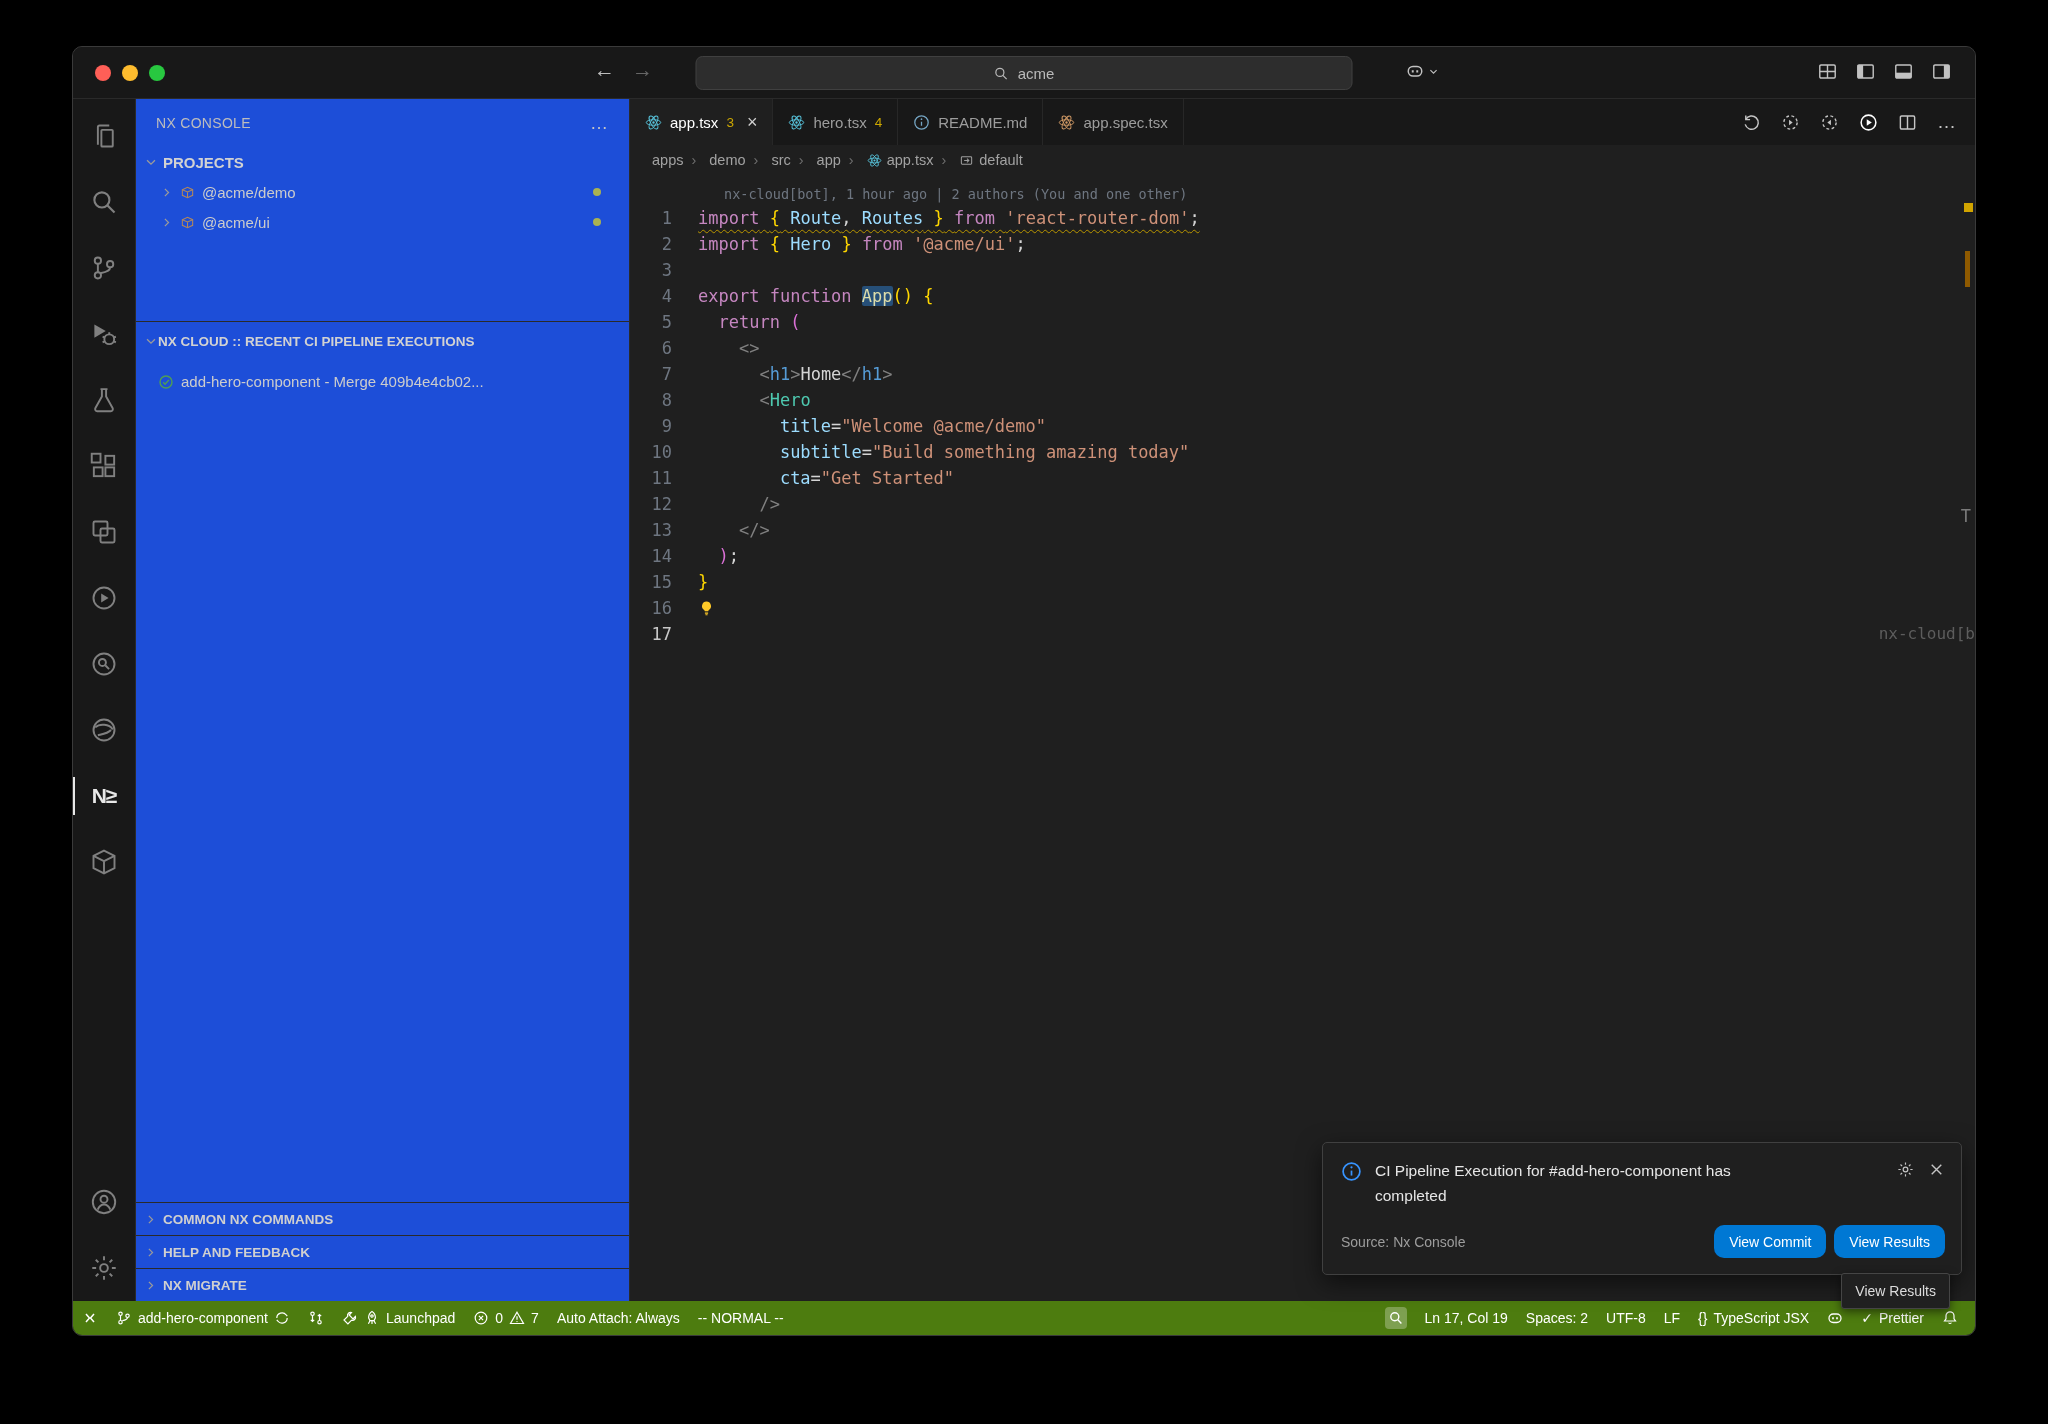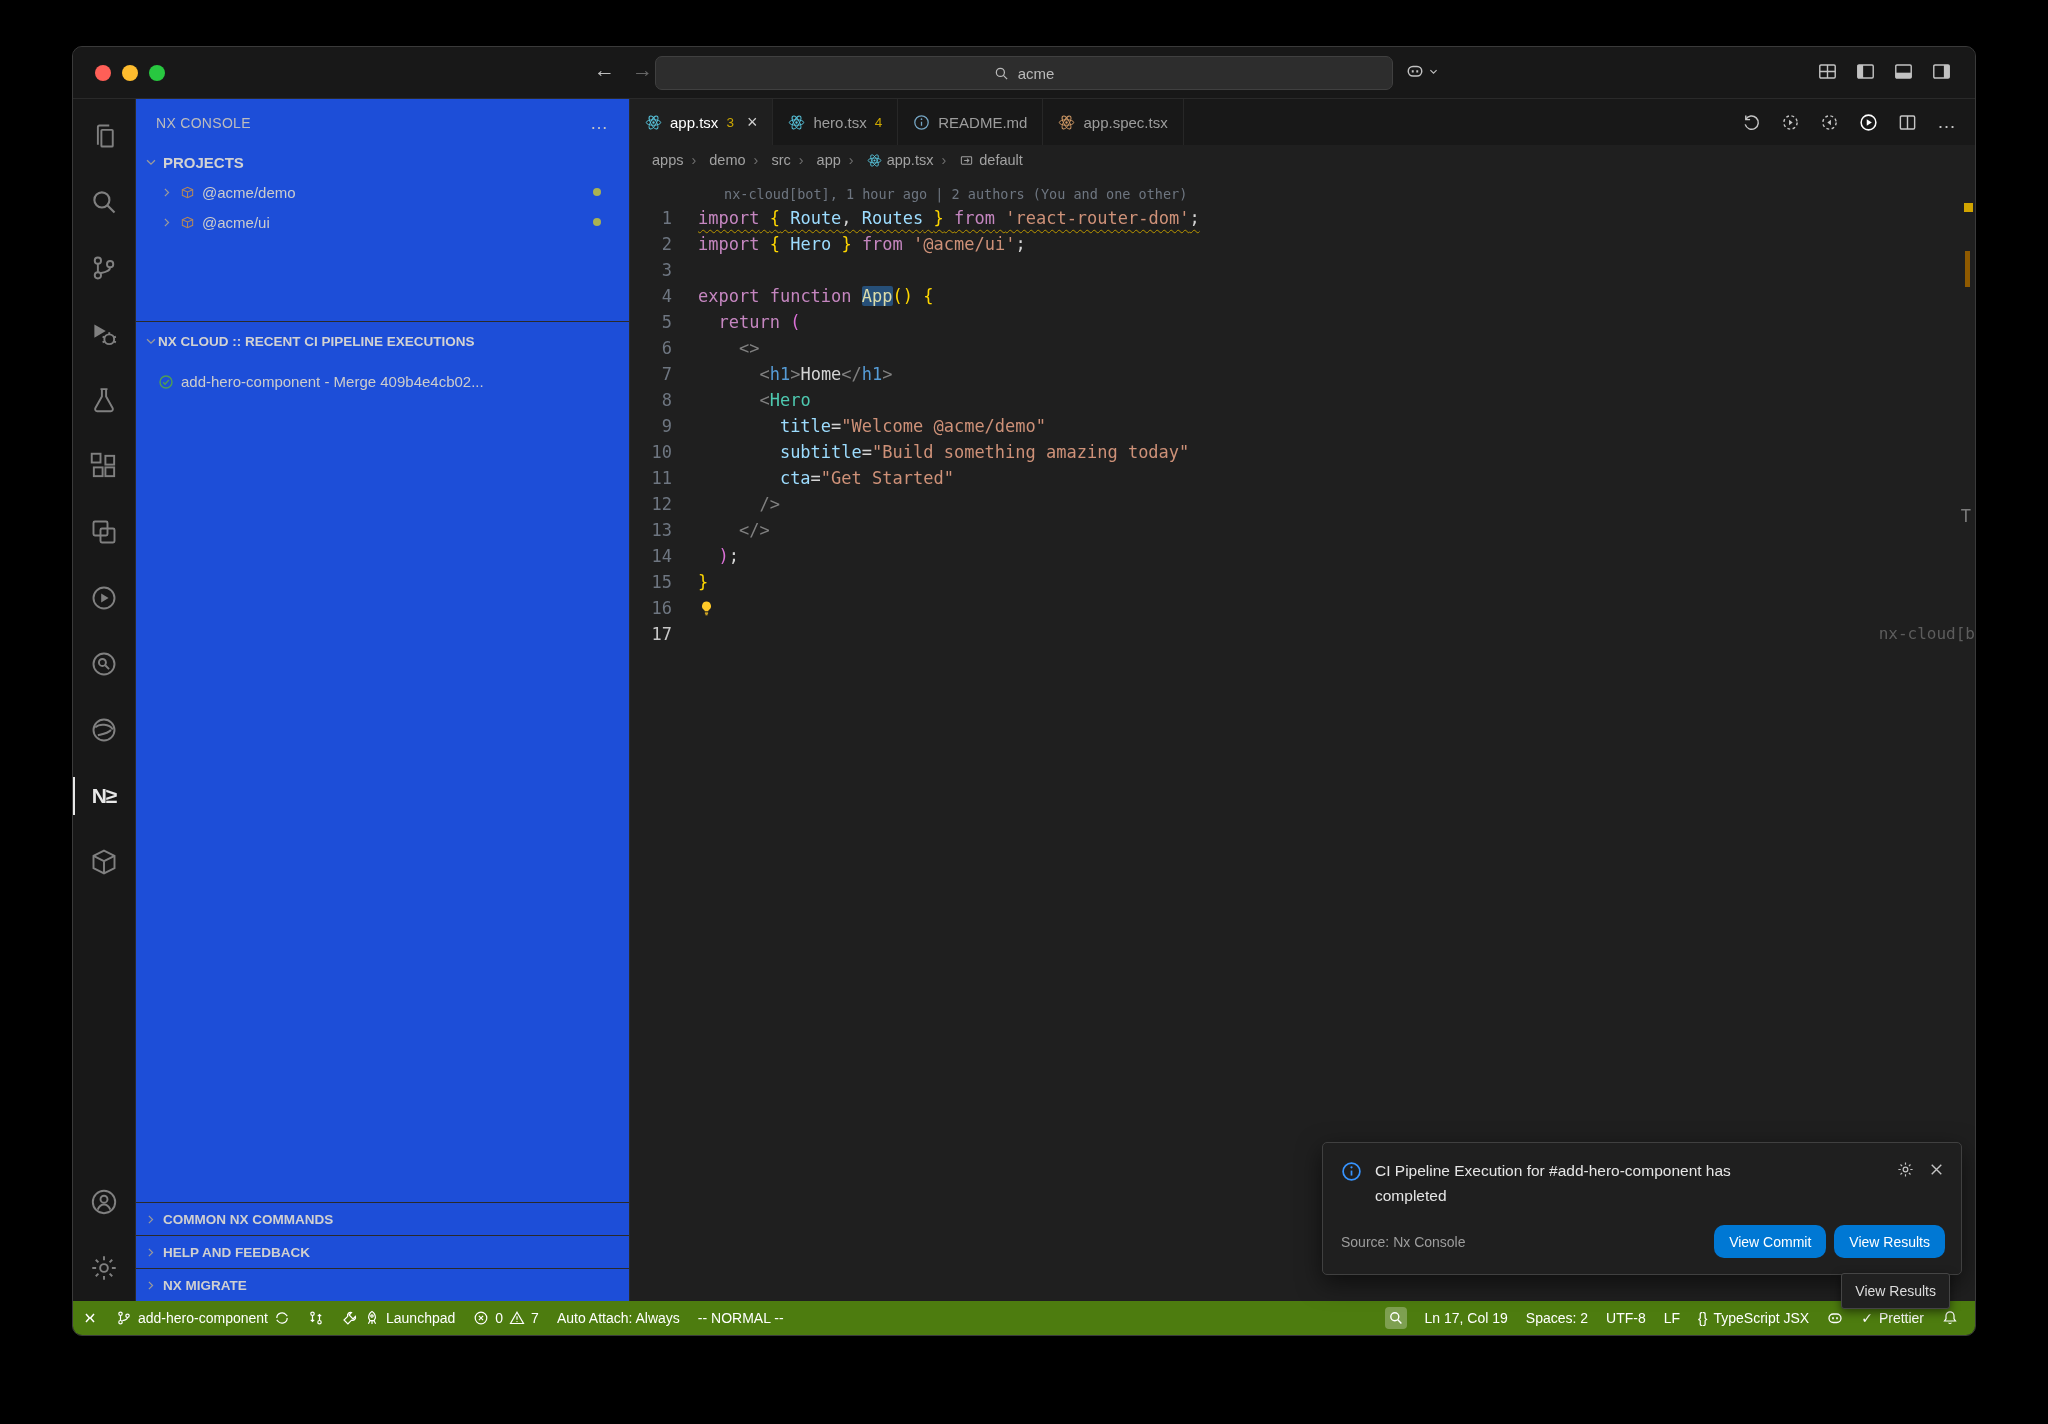--- a/index.html
+++ b/index.html
@@ -7,21 +7,21 @@
   svg{display:block;}
   .window{position:absolute;left:72px;top:46px;width:1904px;height:1290px;background:#1f1f1f;
     border:1px solid #3a3a3a;border-radius:10px;overflow:hidden;display:flex;flex-direction:column;
     font-family:"Liberation Sans","DejaVu Sans",sans-serif;color:#ccc;box-shadow:0 24px 70px rgba(0,0,0,.7);}
   
   .titlebar{position:relative;height:52px;background:#181818;border-bottom:1px solid #2a2a2a;flex:none;}
   .lights{position:absolute;left:22px;top:18px;display:flex;gap:11px;}
   .light{width:16px;height:16px;border-radius:50%;}
   .nav-arrow{position:absolute;top:11px;font-size:21px;color:#bdbdbd;}
   .nav-fwd{color:#666;}
-  .cmd{position:absolute;left:50%;top:9px;transform:translateX(-50%);width:738px;height:34px;background:#2d2d2d;
+  .cmd{position:absolute;left:50%;top:9px;transform:translateX(-50%);width:657px;height:34px;background:#2d2d2d;
     border:1px solid #404040;border-radius:7px;display:flex;align-items:center;justify-content:center;gap:9px;
     color:#b9b9b9;font-size:15px;}
   .copilot-btn{position:absolute;left:calc(50% + 382px);top:15px;display:flex;align-items:center;gap:4px;color:#c2c2c2;}
   .tb-icons{position:absolute;right:24px;top:15px;display:flex;gap:19px;color:#c2c2c2;}
   
   .main{flex:1;display:flex;min-height:0;}
   .abar{width:63px;background:#181818;border-right:1px solid #2a2a2a;display:flex;flex-direction:column;align-items:center;padding-top:4px;flex:none;}
   .aitem{width:62px;height:66px;display:flex;align-items:center;justify-content:center;color:#808080;position:relative;}
   .aitem svg{width:28px;height:28px;}
   .aitem.active{color:#e8e8e8;}

